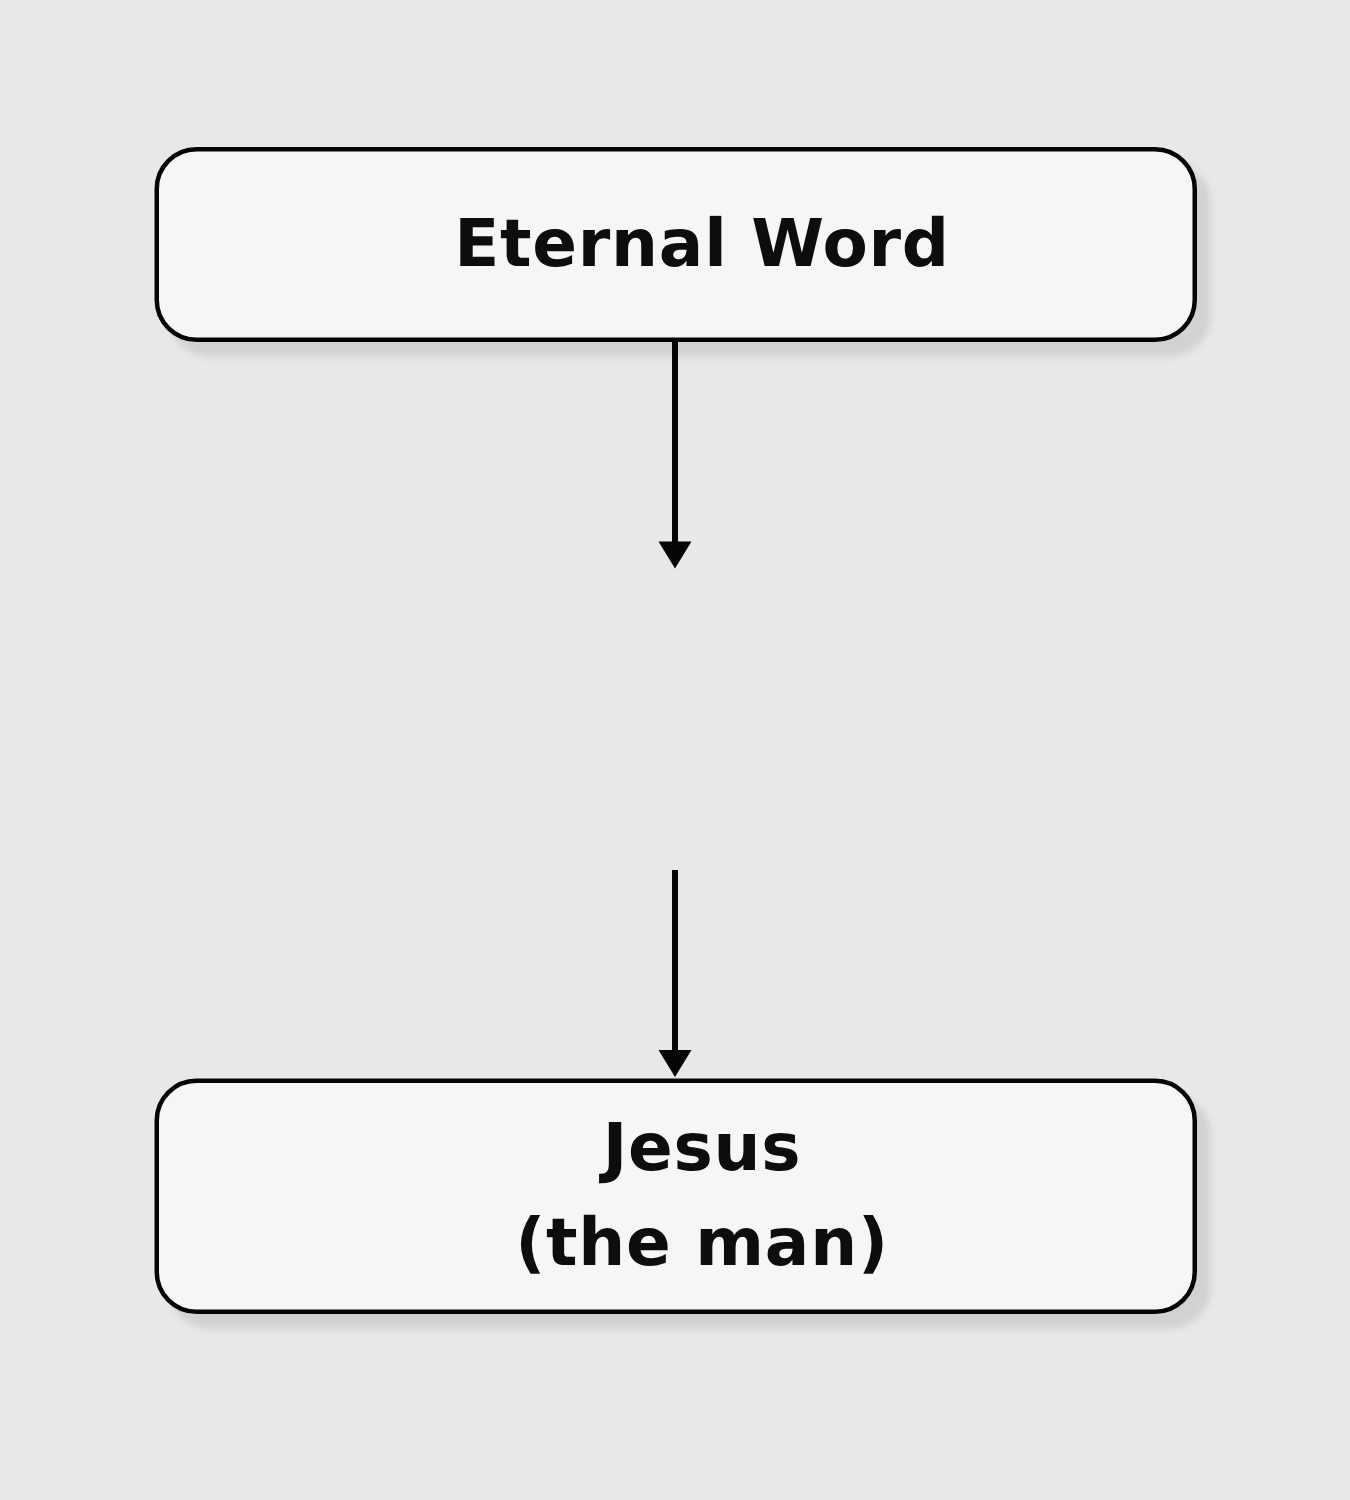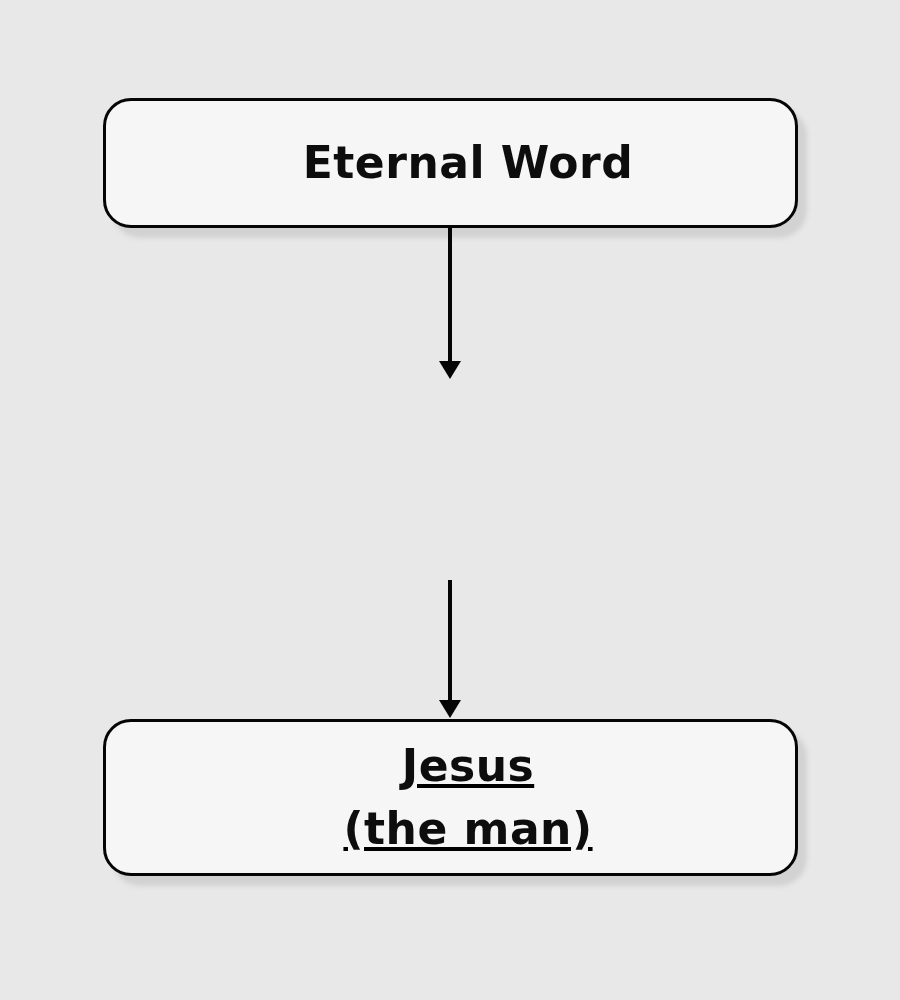--- a/index.html
+++ b/index.html
@@ -32,21 +32,21 @@
     font-weight: bold;
     font-size: 44px;
     line-height: 1.42;
     color: #0d0d0d;
     text-align: center;
     white-space: pre-line;
     letter-spacing: 0.5px;
   }
   .node-1 { top: 98px;  height: 130px; }
   .node-2 { top: 380px; height: 200px; }
-  .node-3 { top: 719px; height: 157px; text-decoration: underline; }
+  .node-3 { top: 719px; height: 157px; }
   .edge-line {
     position: absolute;
     left: 448px;
     width: 4px;
     background: #050505;
   }
   .edge-line-1 { top: 228px; height: 134px; }
   .edge-line-2 { top: 580px; height: 122px; }
   .edge-head {
     position: absolute;

